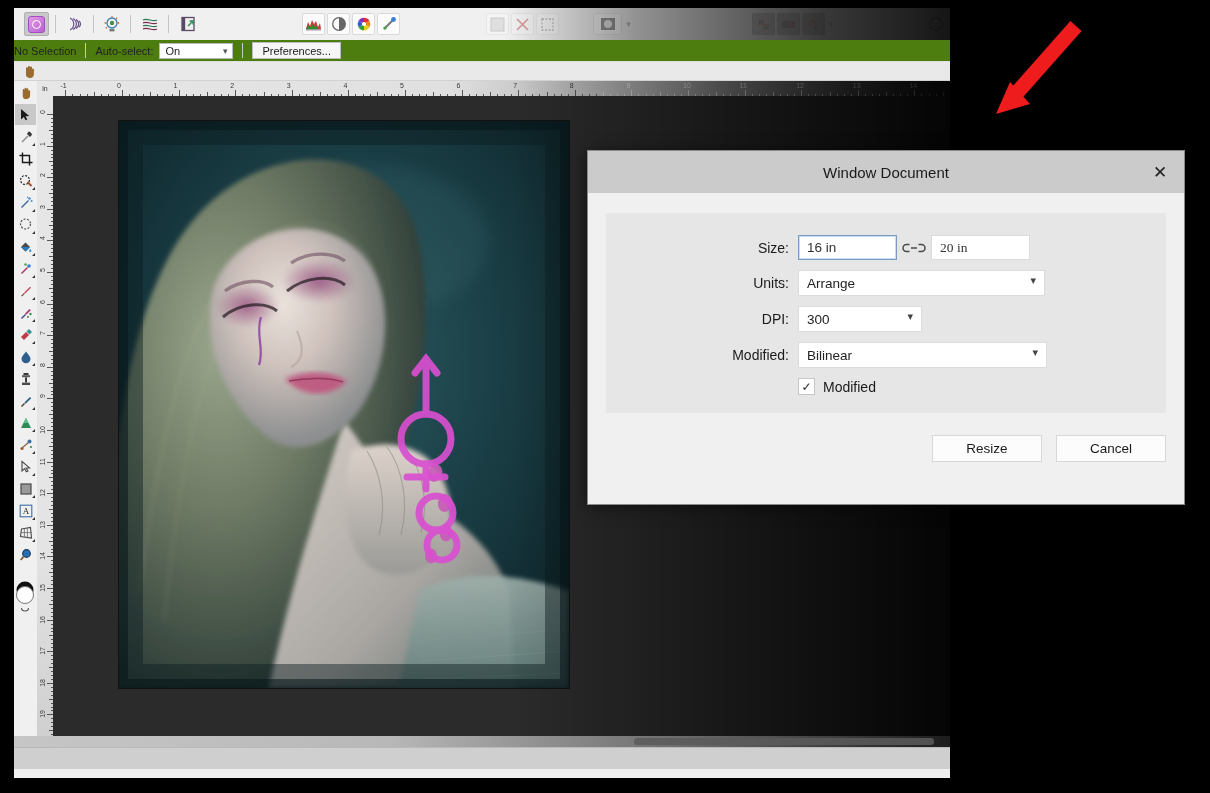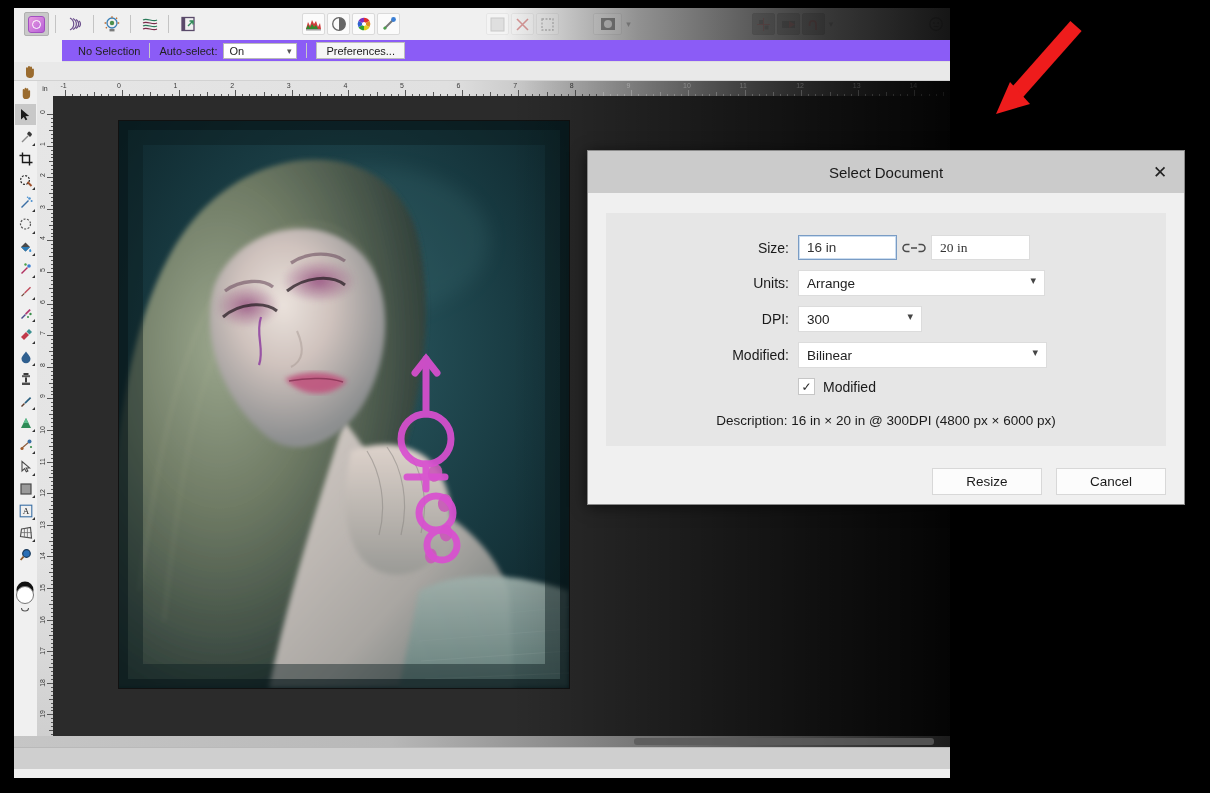--- a/index.html
+++ b/index.html
@@ -75,25 +75,24 @@
   }
 
   
   .dimmer {
     position: absolute; top: 0; bottom: 0; right: 0;
     pointer-events: none;
   }
 
   
   .ctxbar {
-    height: 22px; background: #8b5cf6;
+    height: 22px; background: #4d7c0f;
     display: flex; align-items: center;
-    padding-left: 16px; gap: 0px;
+    padding-left: 0; gap: 0px;
     border-bottom: 1px solid #dedede;
-    margin-left: 48px;
   }
   .ctxbar .lbl { font-size: 11px; color: #222; }
   .ctx-sep { width: 1px; height: 15px; background: #c8c8c8; margin: 0 9px; }
   .mini-select {
     margin-left: 6px;
     width: 74px; height: 16px;
     background: #fff; border: 1px solid #b9b9b9;
     font-size: 11px; color: #222;
     display: flex; align-items: center;
     padding-left: 5px; position: relative;
@@ -1105,21 +1104,21 @@
       <div class="thumb"></div>
     </div>
 
     <div class="statusbar">
       
     </div>
   </div>
 
   <div id="dialog">
     <div class="dlg-title">
-      <span>Select Document</span>
+      <span>Window Document</span>
       <div class="dlg-close">✕</div>
     </div>
 
     <div class="dlg-inner">
 
       <div class="row">
         <div class="lab">Size:</div>
         <div class="txtfield focused selw">16 in</div>
         <div class="linkicon">
           <svg width="24" height="12" viewBox="0 0 24 12">
@@ -1158,21 +1157,20 @@
       </div>
 
       <div class="cbrow">
         <div class="pad"></div>
         <div class="checkbox">
           <span>✓</span>
         </div>
         <div class="cblabel">Modified</div>
       </div>
 
-      <div class="desc">Description: 16 in × 20 in @ 300DPI (4800 px × 6000 px)</div>
     </div>
 
     <div class="dlg-buttons">
       <div class="dlg-btn">Resize</div>
       <div class="dlg-btn">Cancel</div>
     </div>
   </div>
 
   <svg id="red-arrow" width="130" height="130" viewBox="0 0 130 130">
     <g>

